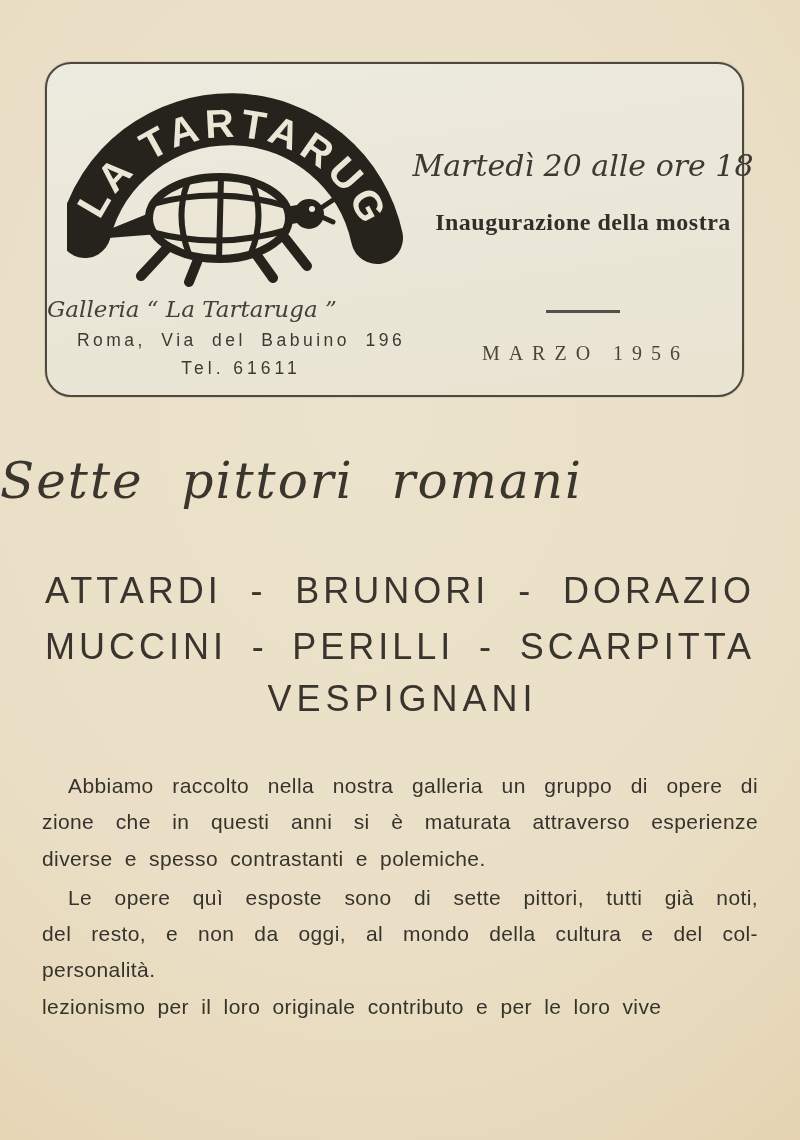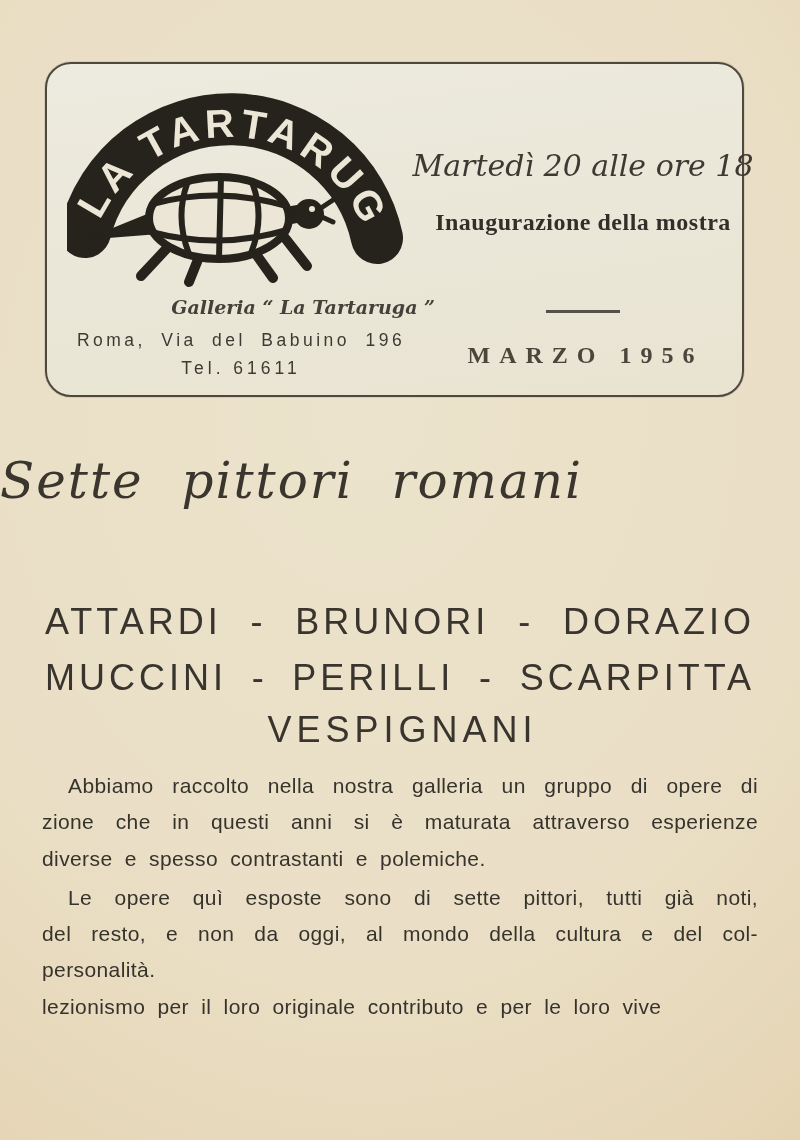--- a/index.html
+++ b/index.html
@@ -39,27 +39,26 @@
     font-family: "Liberation Sans", sans-serif;
     font-weight: bold;
     font-size: 40px;
     letter-spacing: 5px;
     fill: #ebe6d6;
   }
 
   .gallery-name {
     position: absolute;
     left: 0; top: 232px; width: 388px;
-    text-align: right;
+    text-align: left;
     font-family: "DejaVu Serif", serif;
     font-style: italic;
-    font-size: 19px;
+    font-size: 23px;
     color: #45413a;
     white-space: nowrap;
-    font-weight: bold;
   }
   .gallery-address {
     position: absolute;
     left: 0; top: 266px; width: 388px;
     text-align: center;
     font-size: 17.5px;
     letter-spacing: 3.5px;
     word-spacing: 7px;
     color: #3d3a33;
     white-space: nowrap;
@@ -101,22 +100,22 @@
   .divider-rule {
     position: absolute;
     top: 246px; left: 50%; transform: translateX(-50%);
     width: 74px; height: 2.5px;
     background: #54504a;
   }
   .month-year {
     position: absolute;
     top: 278px; left: 50%; transform: translateX(-50%);
     font-family: "Liberation Serif", serif;
-    font-weight: bold;
-    font-size: 24px;
+    font-weight: normal;
+    font-size: 20px;
     letter-spacing: 9px;
     padding-left: 5px;
     color: #4b463c;
     white-space: nowrap;
   }
 
   
   .title {
     position: absolute;
     top: 452px; left: 0; width: 100%;
@@ -127,21 +126,21 @@
     font-size: 50px;
     line-height: 58px;
     letter-spacing: 2px;
     word-spacing: 20px;
     color: #3a362e;
   }
 
   
   .artists {
     position: absolute;
-    top: 570px; left: 45px; right: 45px; margin-top: 31px;
+    top: 570px; left: 45px; right: 45px;
   }
   .names-row {
     display: flex;
     justify-content: space-between;
     align-items: baseline;
     font-size: 36px;
     line-height: 42px;
     letter-spacing: 4px;
     color: #39352e;
     white-space: nowrap;

